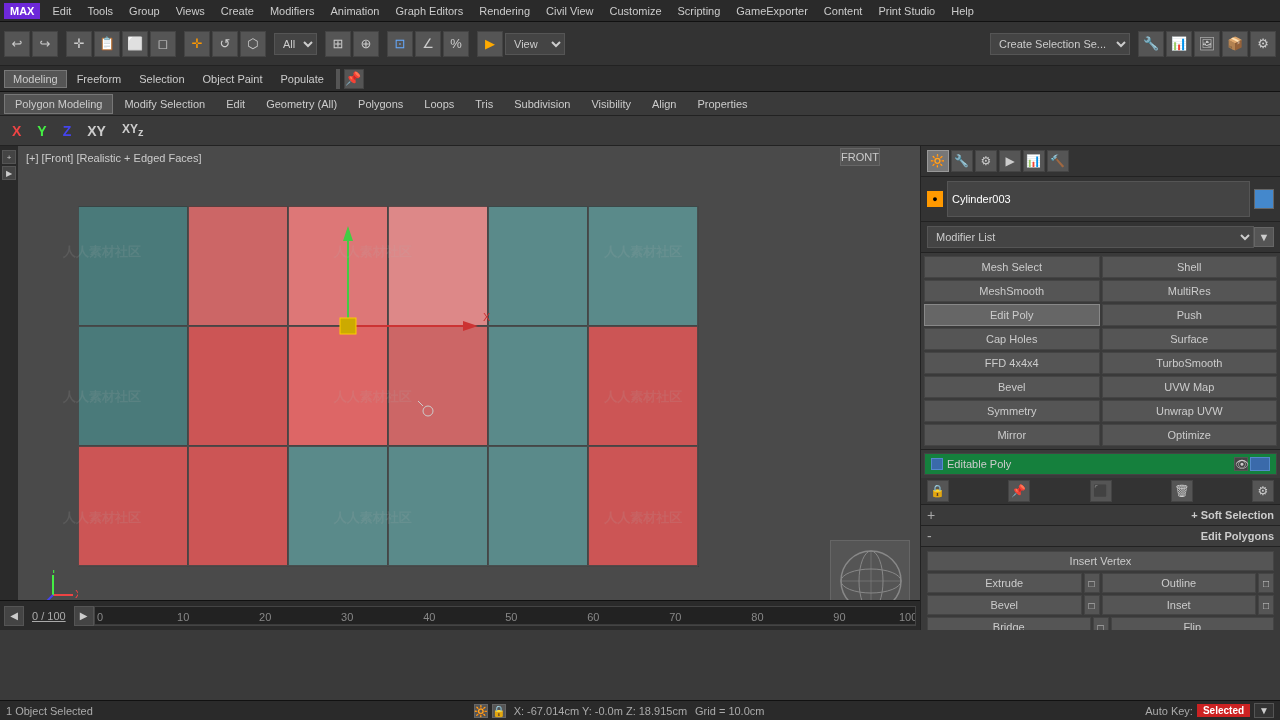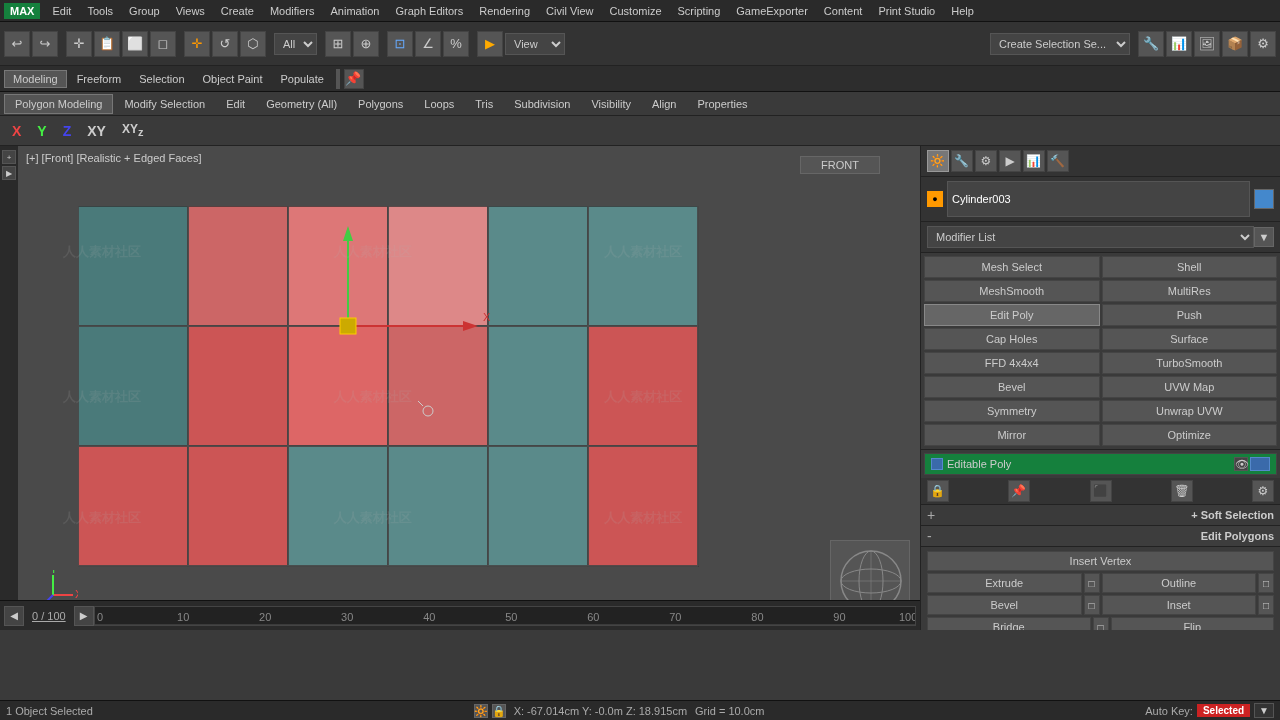--- a/index.html
+++ b/index.html
@@ -14,21 +14,21 @@
       padding: 0 4px;
       border-bottom: 1px solid #111;
     }
     #menu-bar .menu-item {
       padding: 2px 8px;
       color: #ccc;
       cursor: pointer;
       font-size: 11px;
     }
     #menu-bar .max-label {
-      background: #15803d;
+      background: #6d28d9;
       color: #fff;
       padding: 2px 6px;
       font-weight: bold;
       font-size: 11px;
       margin-right: 4px;
     }
 
     
     #toolbar {
       background: #333;
@@ -364,24 +364,24 @@
     
     .view3d-content {
       position: absolute;
       top: 0; left: 18px; right: 0; bottom: 0;
       overflow: hidden;
     }
 
     
     .view-label-front {
       position: absolute;
-      top: 10px; right: 40px;
+      top: 2px; right: 40px;
       background: #555;
       color: #ccc;
-      padding: 2px 20px;
+      padding: 2px 0;
       font-size: 11px;
       border: 1px solid #666;
     }
     .bb-btn {
       width: 20px; height: 20px;
       background: #444;
       border: 1px solid #555;
       display: flex; align-items: center; justify-content: center;
       cursor: pointer;
       font-size: 10px;

